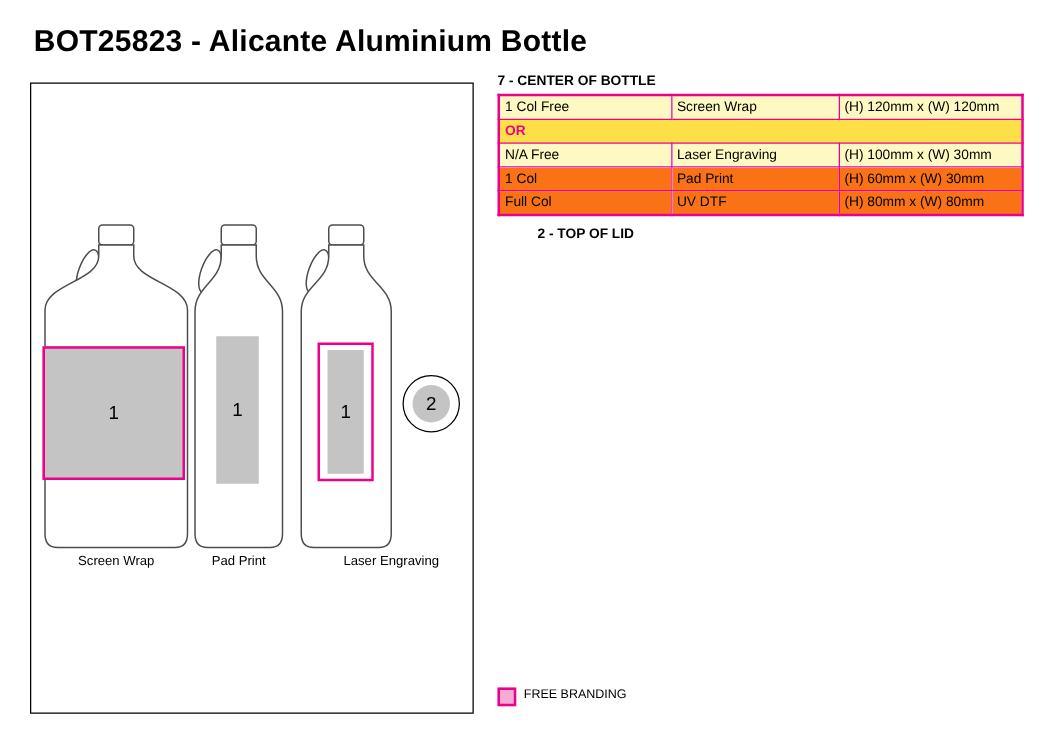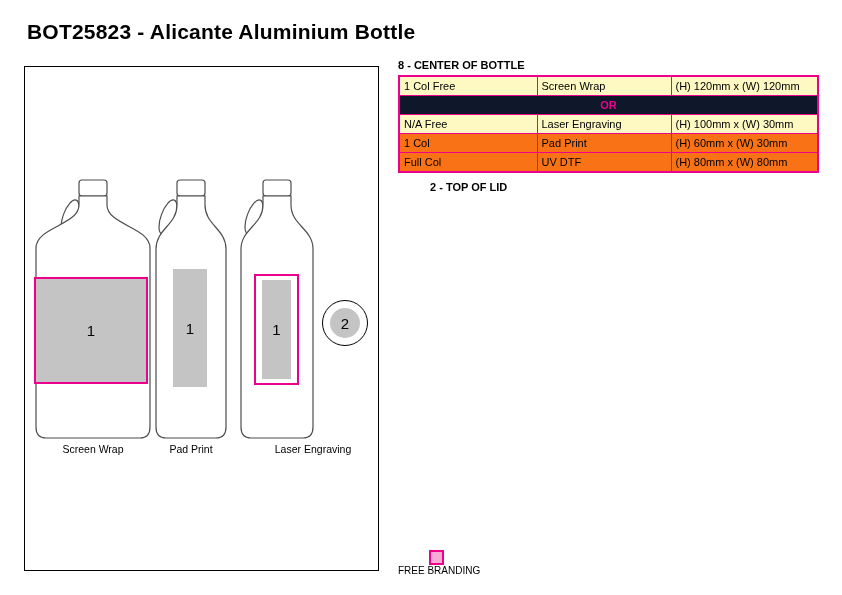--- a/index.html
+++ b/index.html
@@ -2,21 +2,21 @@
 <html><head>
 <meta charset="utf-8">
 <style>
   html,body{margin:0;padding:0;}
   body{
     width:842px;height:595px;position:relative;background:#ffffff;
     font-family:"Liberation Sans",sans-serif;color:#000;overflow:hidden;
   }
   .page-title{
     position:absolute;left:27px;top:20px;
-    font-size:21px;font-weight:bold;letter-spacing:.2px;
+    font-size:24px;font-weight:bold;letter-spacing:.2px;
   }
   
   .diagram-box{
     position:absolute;left:24px;top:66px;width:355px;height:505px;
     border:1px solid #000;box-sizing:border-box;background:#fff;
   }
   .diagram-box svg{position:absolute;left:0;top:0;}
   .print-area{
     position:absolute;display:flex;align-items:center;justify-content:center;
     font-size:15px;color:#000;box-sizing:border-box;
@@ -50,23 +50,23 @@
   table.spec{
     border-collapse:collapse;width:419px;
     border:2px solid #EC008C;table-layout:fixed;margin:0;
   }
   table.spec td{
     border:1px solid #EC008C;font-size:11px;height:14px;
     padding:2px 4px;background:#f97316;overflow:hidden;white-space:nowrap;
   }
   col.c1{width:138px;} col.c2{width:134px;} col.c3{width:147px;}
   tr.hl td{background:#fef9c3;}
-  tr.or-row td{text-align:center;color:#EC008C;font-weight:bold;background:#0f172a;}
+  tr.or-row td{text-align:left;color:#EC008C;font-weight:bold;background:#fde047;}
   
-  .legend{position:absolute;left:398px;top:550px;display:flex;align-items:center;flex-direction:column;}
+  .legend{position:absolute;left:398px;top:550px;display:flex;}
   .legend-swatch{
     width:15px;height:15px;background:#F5ABD3;border:2px solid #EC008C;
     box-sizing:border-box;margin-right:6px;
   }
   .legend-label{font-size:10px;}
 </style>
 </head>
 <body>
 
 <div class="page-title">BOT25823 - Alicante Aluminium Bottle</div>
@@ -108,21 +108,21 @@
       <span>2</span>
     </div>
   </div>
 
   <div class="bottle-caption cap-screen-wrap">Screen Wrap</div>
   <div class="bottle-caption cap-pad-print">Pad Print</div>
   <div class="bottle-caption cap-laser">Laser Engraving</div>
 </div>
 
 <div class="tables">
-  <div class="tbl-heading">8 - CENTER OF BOTTLE</div>
+  <div class="tbl-heading">7 - CENTER OF BOTTLE</div>
   <table class="spec">
     <colgroup>
         <col class="c1">
         <col class="c2">
         <col class="c3">
       </colgroup>
     <tbody>
         <tr class="hl">
       <td>1 Col Free</td>
       <td>Screen Wrap</td>

